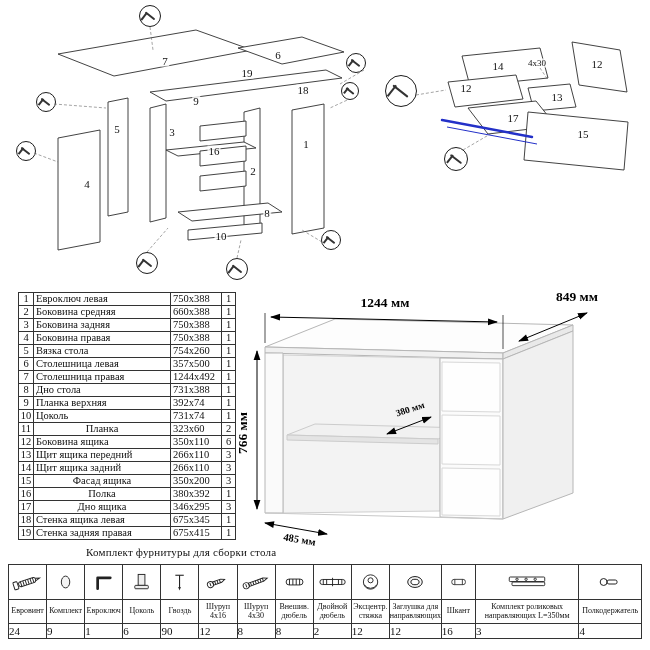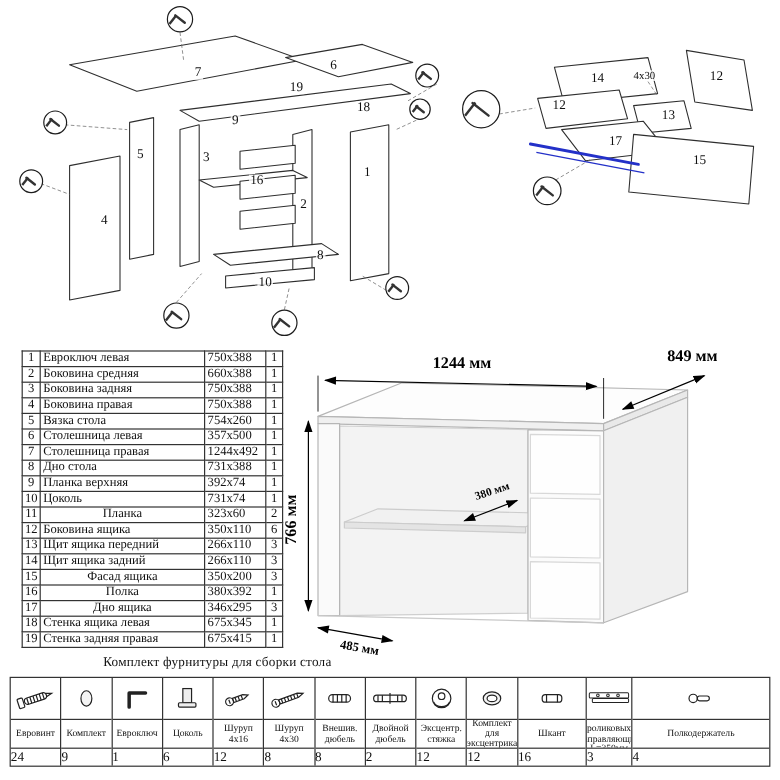--- a/index.html
+++ b/index.html
@@ -448,20 +448,29 @@
           <svg viewBox="0 0 44 26" class="hw-svg">
             <use href="#sym-leg"></use>
           </svg>
         </div>
         <div class="hw-name">Цоколь</div>
         <div class="hw-qty">6</div>
       </div>
       <div class="hw-col">
         <div class="hw-icon">
           <svg viewBox="0 0 44 26" class="hw-svg">
+            <use href="#sym-nail"></use>
+          </svg>
+        </div>
+        <div class="hw-name">Гвоздь</div>
+        <div class="hw-qty">90</div>
+      </div>
+      <div class="hw-col">
+        <div class="hw-icon">
+          <svg viewBox="0 0 44 26" class="hw-svg">
             <use href="#sym-screw-small"></use>
           </svg>
         </div>
         <div class="hw-name">Шуруп 4x16</div>
         <div class="hw-qty">12</div>
       </div>
       <div class="hw-col">
         <div class="hw-icon">
           <svg viewBox="0 0 44 26" class="hw-svg">
             <use href="#sym-screw-long"></use>
@@ -496,21 +505,21 @@
         </div>
         <div class="hw-name">Эксцентр. стяжка</div>
         <div class="hw-qty">12</div>
       </div>
       <div class="hw-col">
         <div class="hw-icon">
           <svg viewBox="0 0 44 26" class="hw-svg">
             <use href="#sym-cam-cap"></use>
           </svg>
         </div>
-        <div class="hw-name">Комплект для эксцентрика</div>
+        <div class="hw-name">Заглушка для направляющих</div>
         <div class="hw-qty">12</div>
       </div>
       <div class="hw-col">
         <div class="hw-icon">
           <svg viewBox="0 0 44 26" class="hw-svg">
             <use href="#sym-shkant"></use>
           </svg>
         </div>
         <div class="hw-name">Шкант</div>
         <div class="hw-qty">16</div>

